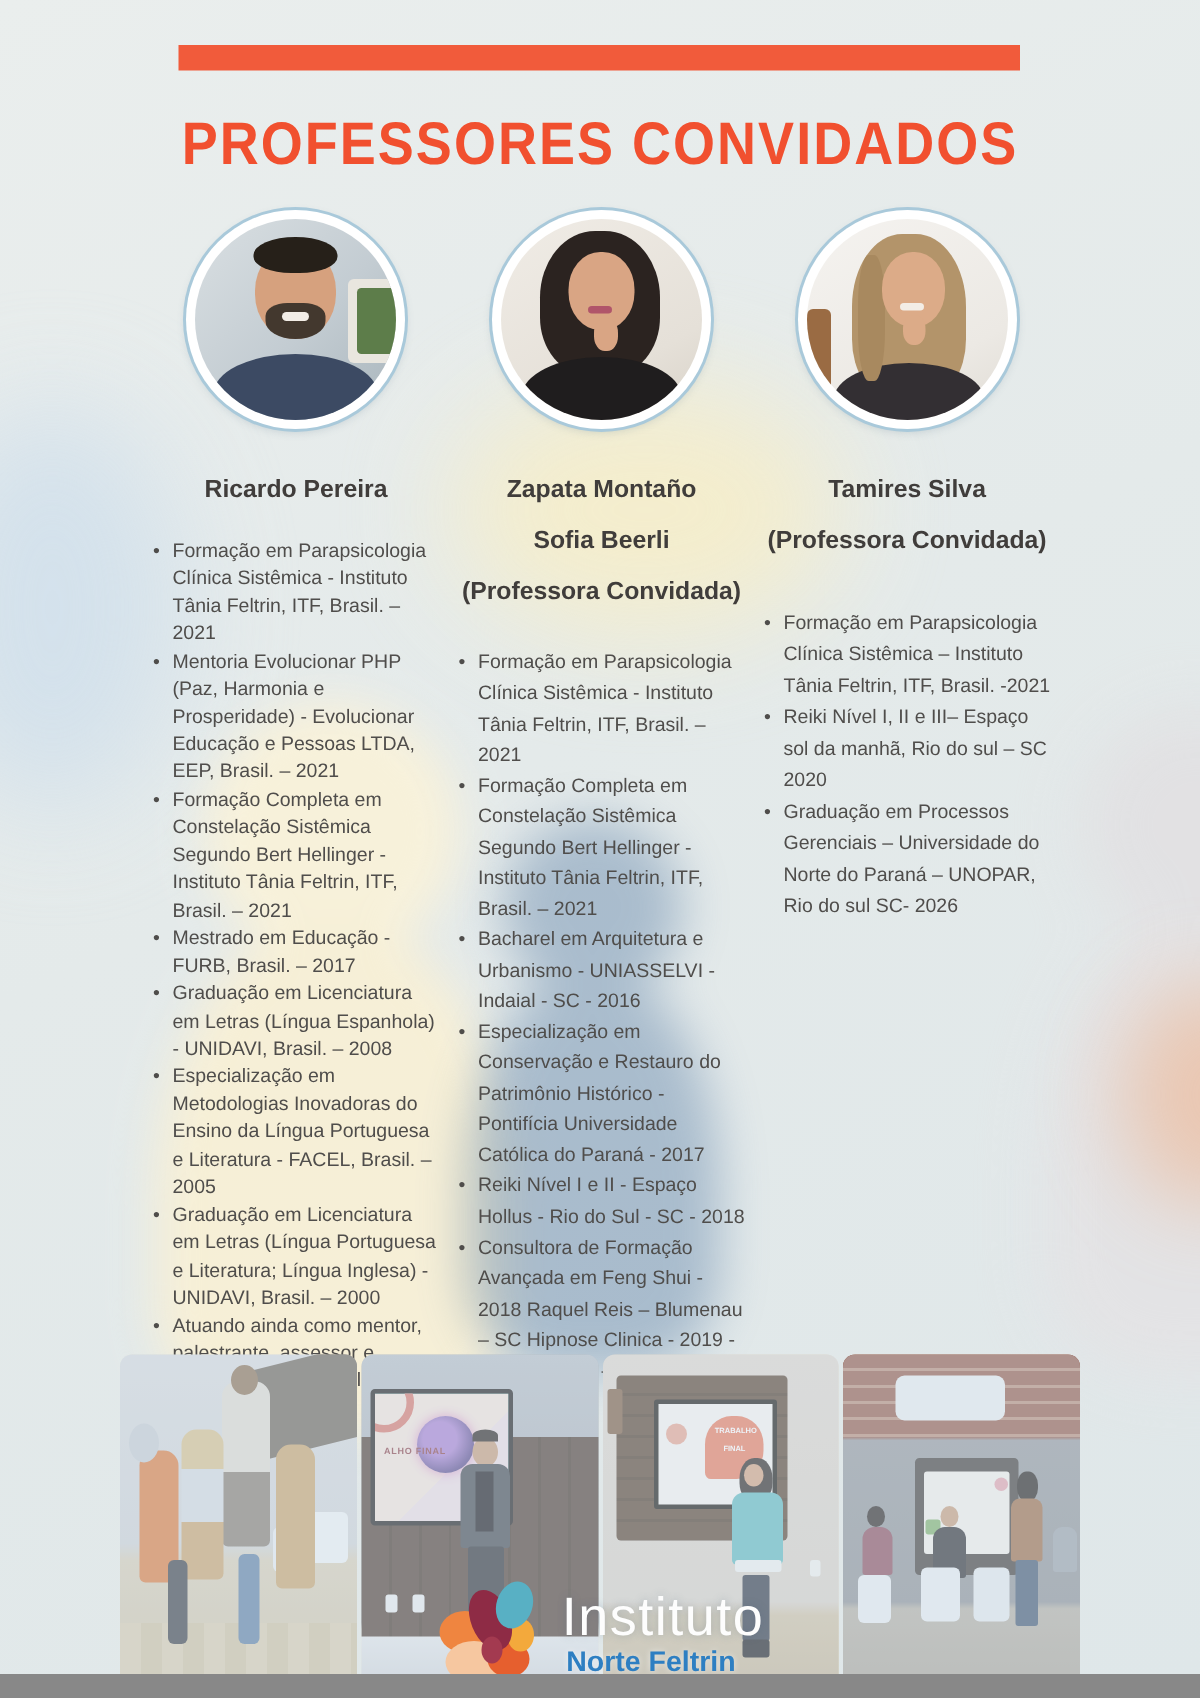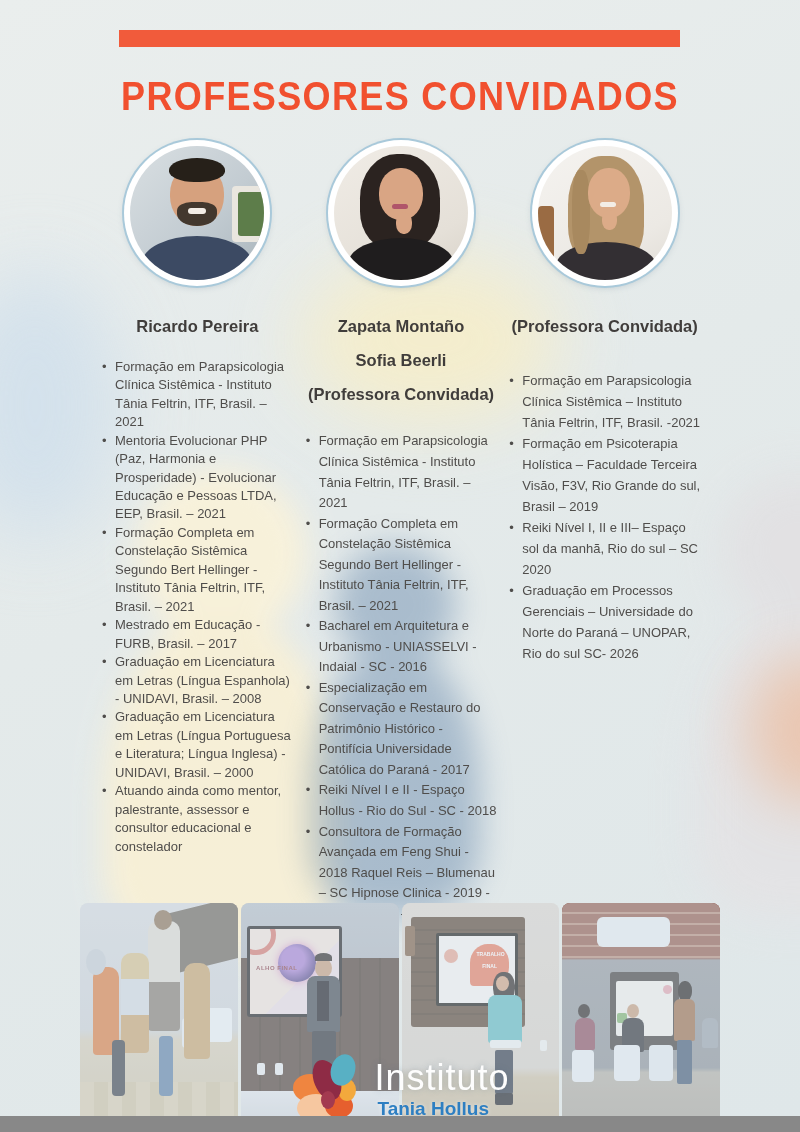--- a/index.html
+++ b/index.html
@@ -106,20 +106,21 @@
       </div>
       <div class="name-block">
           <div class="name-line">Ricardo Pereira</div>
         </div>
       <ul class="creds">
           <li>Formação em Parapsicologia Clínica Sistêmica - Instituto Tânia Feltrin, ITF, Brasil. – 2021</li>
           <li>Mentoria Evolucionar PHP (Paz, Harmonia e Prosperidade) - Evolucionar Educação e Pessoas LTDA, EEP, Brasil. – 2021</li>
           <li>Formação Completa em Constelação Sistêmica Segundo Bert Hellinger - Instituto Tânia Feltrin, ITF, Brasil. – 2021</li>
           <li>Mestrado em Educação - FURB, Brasil. – 2017</li>
           <li>Graduação em Licenciatura em Letras (Língua Espanhola) - UNIDAVI, Brasil. – 2008</li>
+          <li>Especialização em Metodologias Inovadoras do Ensino da Língua Portuguesa e Literatura - FACEL, Brasil. – 2005</li>
           <li>Graduação em Licenciatura em Letras (Língua Portuguesa e Literatura; Língua Inglesa) - UNIDAVI, Brasil. – 2000</li>
           <li>Atuando ainda como mentor, palestrante, assessor e consultor educacional e constelador</li>
         </ul>
     </div>
 
     <div class="col col-2">
       <div class="avatar-ring">
         <div class="avatar" style="background:linear-gradient(150deg,#f0ece6 0%,#e5e0d8 70%,#d8d2c8 100%);">
           <div class="pp" style="left:26px;top:8px;width:80px;height:96px;background:#2b2320;border-radius:46% 46% 40% 40%;"></div>
           <div class="pp" style="left:14px;bottom:-10px;width:106px;height:52px;background:#1f1d1e;border-radius:50% 50% 0 0;"></div>
@@ -149,25 +150,25 @@
           <div class="pp" style="left:0px;bottom:0px;width:16px;height:74px;background:#9a6b43;border-radius:4px;"></div>
           <div class="pp" style="left:30px;top:10px;width:76px;height:110px;background:#b3946a;border-radius:44% 44% 36% 36%;"></div>
           <div class="pp" style="left:18px;bottom:-10px;width:100px;height:48px;background:#332f33;border-radius:50% 50% 0 0;"></div>
           <div class="pp" style="left:34px;top:24px;width:18px;height:84px;background:#a8895f;border-radius:40%;"></div>
           <div class="pp" style="left:50px;top:22px;width:42px;height:50px;background:#dcab88;border-radius:48%;"></div>
           <div class="pp" style="left:64px;top:64px;width:15px;height:20px;background:#dcab88;border-radius:45%;"></div>
           <div class="pp" style="left:62px;top:56px;width:16px;height:5px;background:#f3ede6;border-radius:3px;"></div>
         </div>
       </div>
       <div class="name-block">
+          <div class="name-line">Tamires Silva</div>
           <div class="name-line">(Professora Convidada)</div>
         </div>
       <ul class="creds">
           <li>Formação em Parapsicologia Clínica Sistêmica – Instituto Tânia Feltrin, ITF, Brasil. -2021</li>
-          <li>Formação em Psicoterapia Holística – Faculdade Terceira Visão, F3V, Rio Grande do sul, Brasil – 2019</li>
           <li>Reiki Nível I, II e III– Espaço sol da manhã, Rio do sul – SC 2020</li>
           <li>Graduação em Processos Gerenciais – Universidade do Norte do Paraná – UNOPAR, Rio do sul SC- 2026</li>
         </ul>
     </div>
   </div>
 
   <div class="strip">
 
     <div class="shot s1">
       <div class="el" style="left:55%;top:0;width:60%;height:26%;background:#6b6257;transform:rotate(-14deg);border-radius:4px;"></div>
@@ -249,17 +250,17 @@
       <ellipse cx="20" cy="40" rx="17" ry="14" fill="#ef8540"></ellipse>
       <ellipse cx="26" cy="60" rx="19" ry="14" fill="#f6c7a0"></ellipse>
       <ellipse cx="49" cy="58" rx="14" ry="12" fill="#e65f2e"></ellipse>
       <ellipse cx="57" cy="42" rx="9" ry="11" fill="#f3a93c"></ellipse>
       <ellipse cx="37" cy="32" rx="13" ry="21" fill="#8e2b45" transform="rotate(-22 37 32)"></ellipse>
       <ellipse cx="53" cy="22" rx="12" ry="16" fill="#58b0c4" transform="rotate(18 53 22)"></ellipse>
       <ellipse cx="38" cy="52" rx="7" ry="9" fill="#a33a50"></ellipse>
     </svg>
     <div class="logo-text">
       <div class="logo-title">Instituto</div>
-      <div class="logo-sub">Tania Hollus</div>
+      <div class="logo-sub">Norte Feltrin</div>
     </div>
   </div>
 
 </div>
 
 </body></html>

